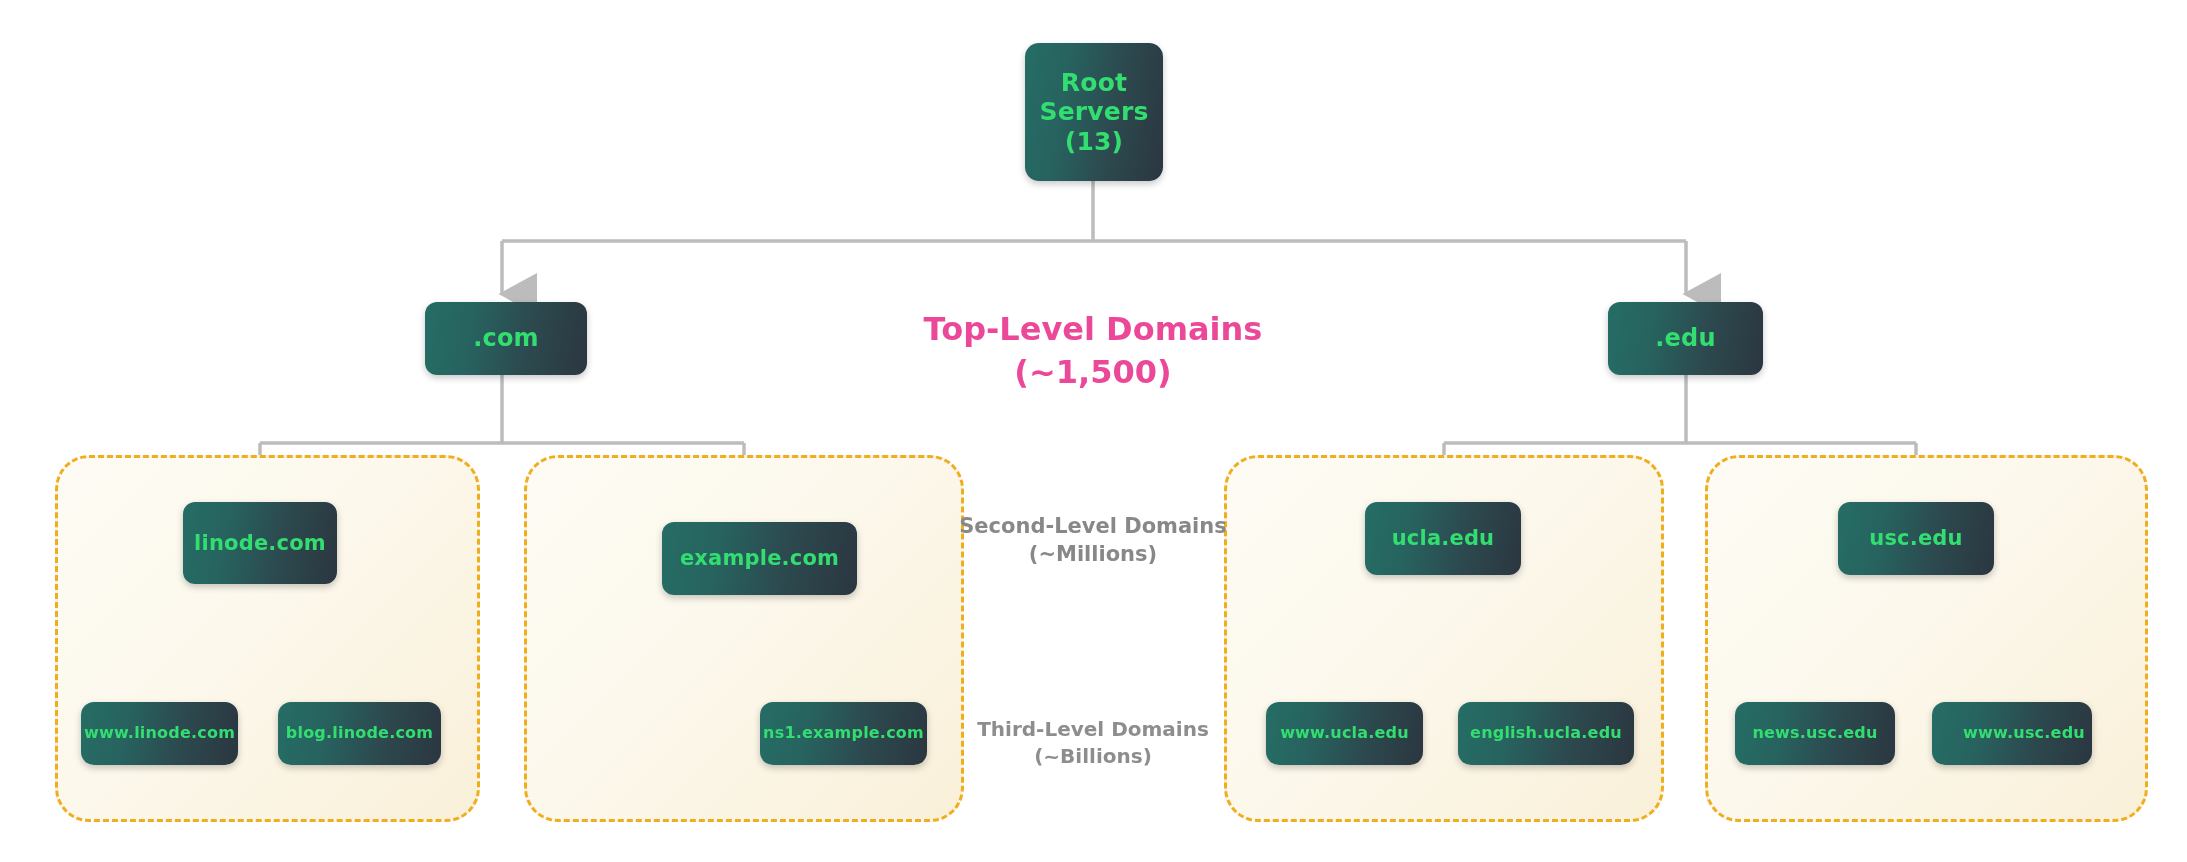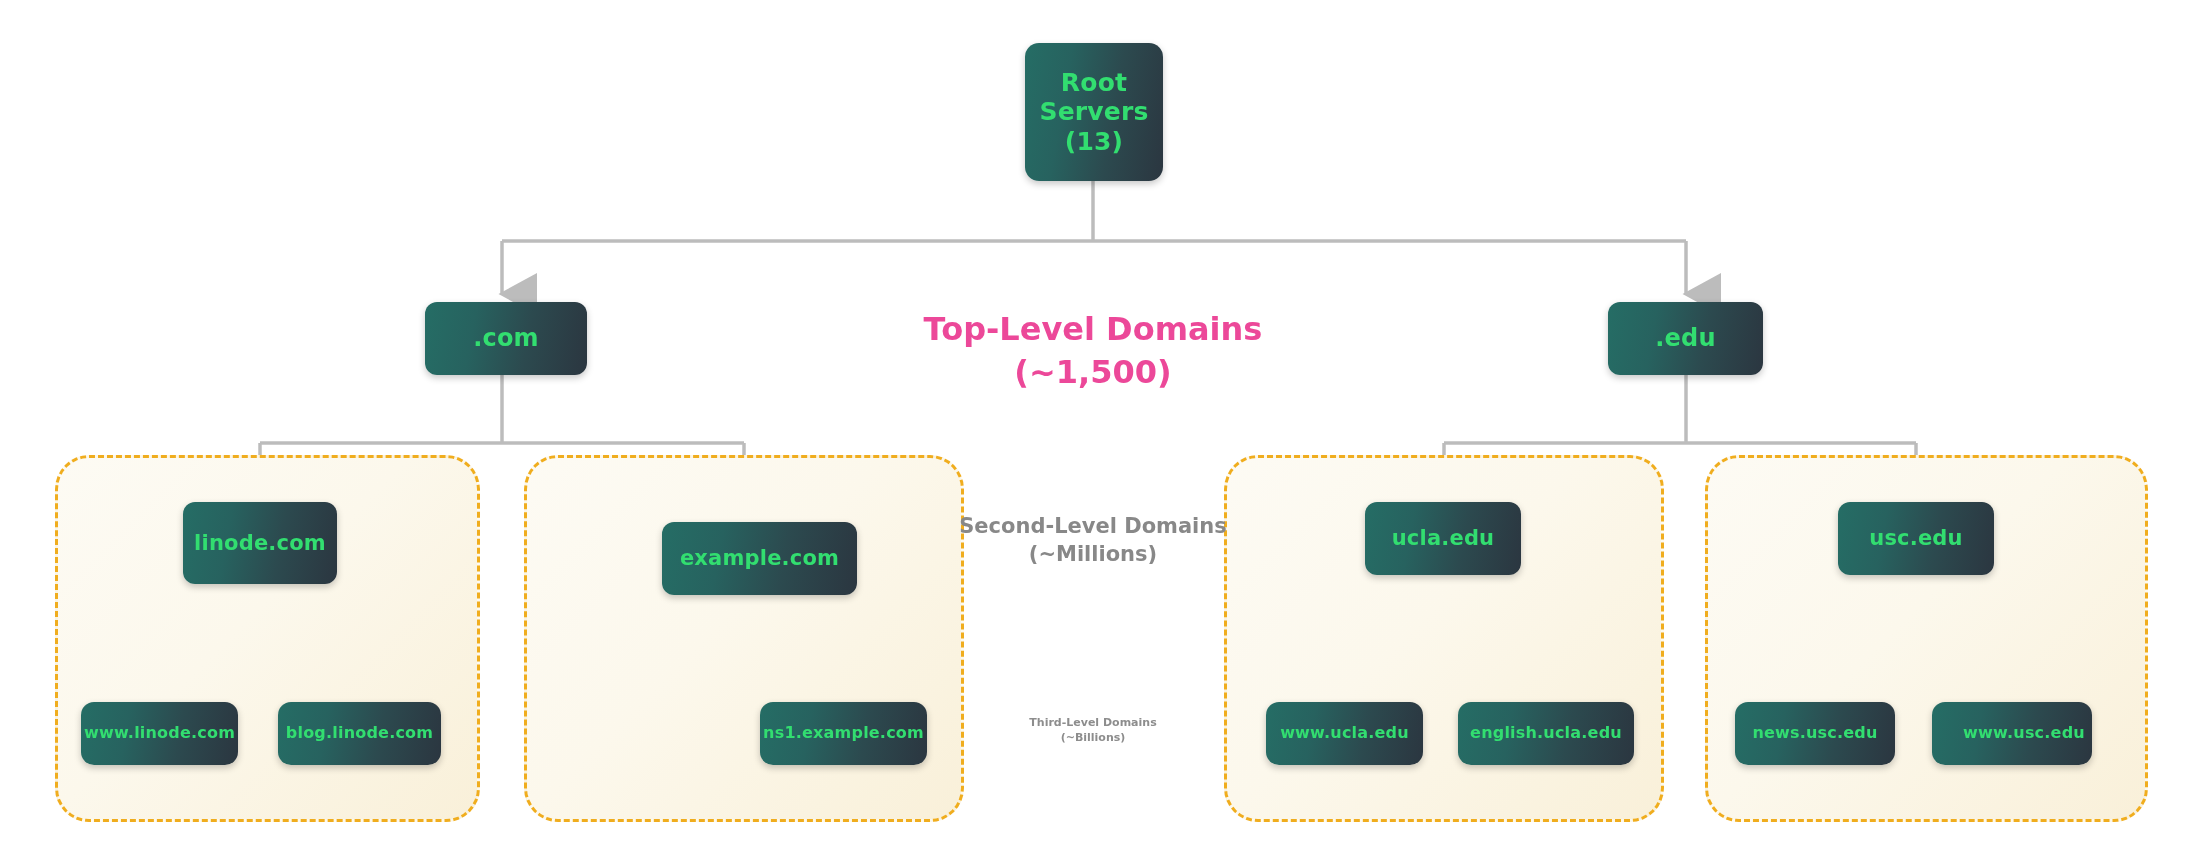--- a/index.html
+++ b/index.html
@@ -72,21 +72,21 @@
   .caption {
     position: absolute;
     text-align: center;
     color: #8a8a8a;
     font-weight: bold;
     white-space: pre-line;
     line-height: 1.33;
   }
   .caption.tld-caption   { font-size: 32px; color: #ec4899; text-align: center; }
   .caption.sld-caption   { font-size: 21px; color: #888888; }
-  .caption.third-caption { font-size: 11px; color: #8d8d8d; }
+  .caption.third-caption { font-size: 20px; color: #8d8d8d; }
 </style>
 </head>
 <body>
 
 <div id="diagram">
 
   <svg id="edges" viewBox="0 0 2187 862" xmlns="http://www.w3.org/2000/svg">
     <defs>
       <marker id="arrow" viewBox="0 0 12 12" refX="6" refY="10" markerWidth="12" markerHeight="12" orient="auto-start-reverse">
         <path d="M 0 0 L 12 0 L 6 11 z" fill="#bcbcbc"></path>

